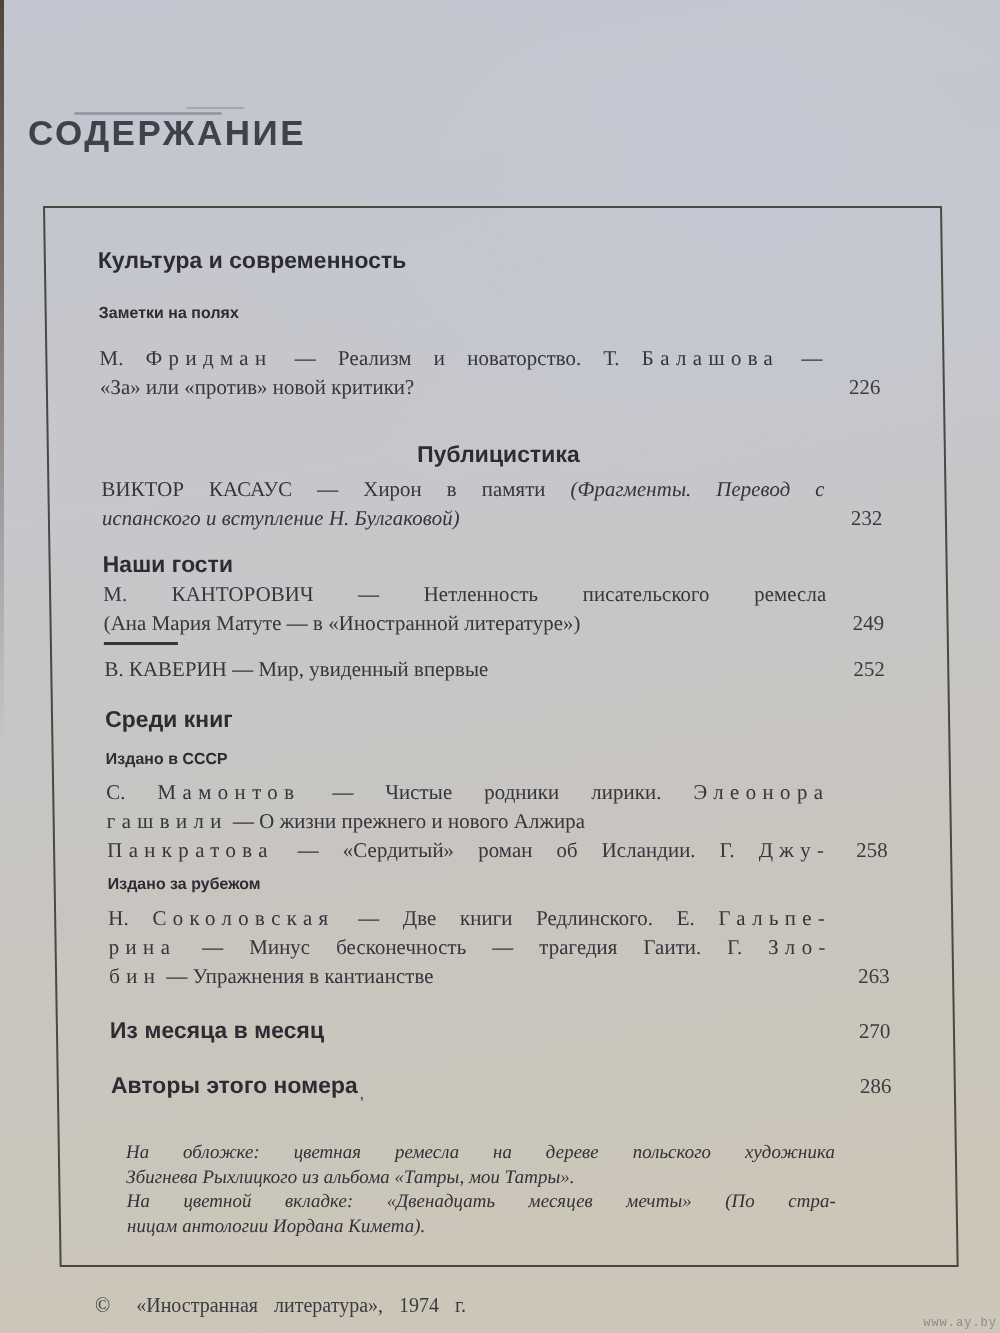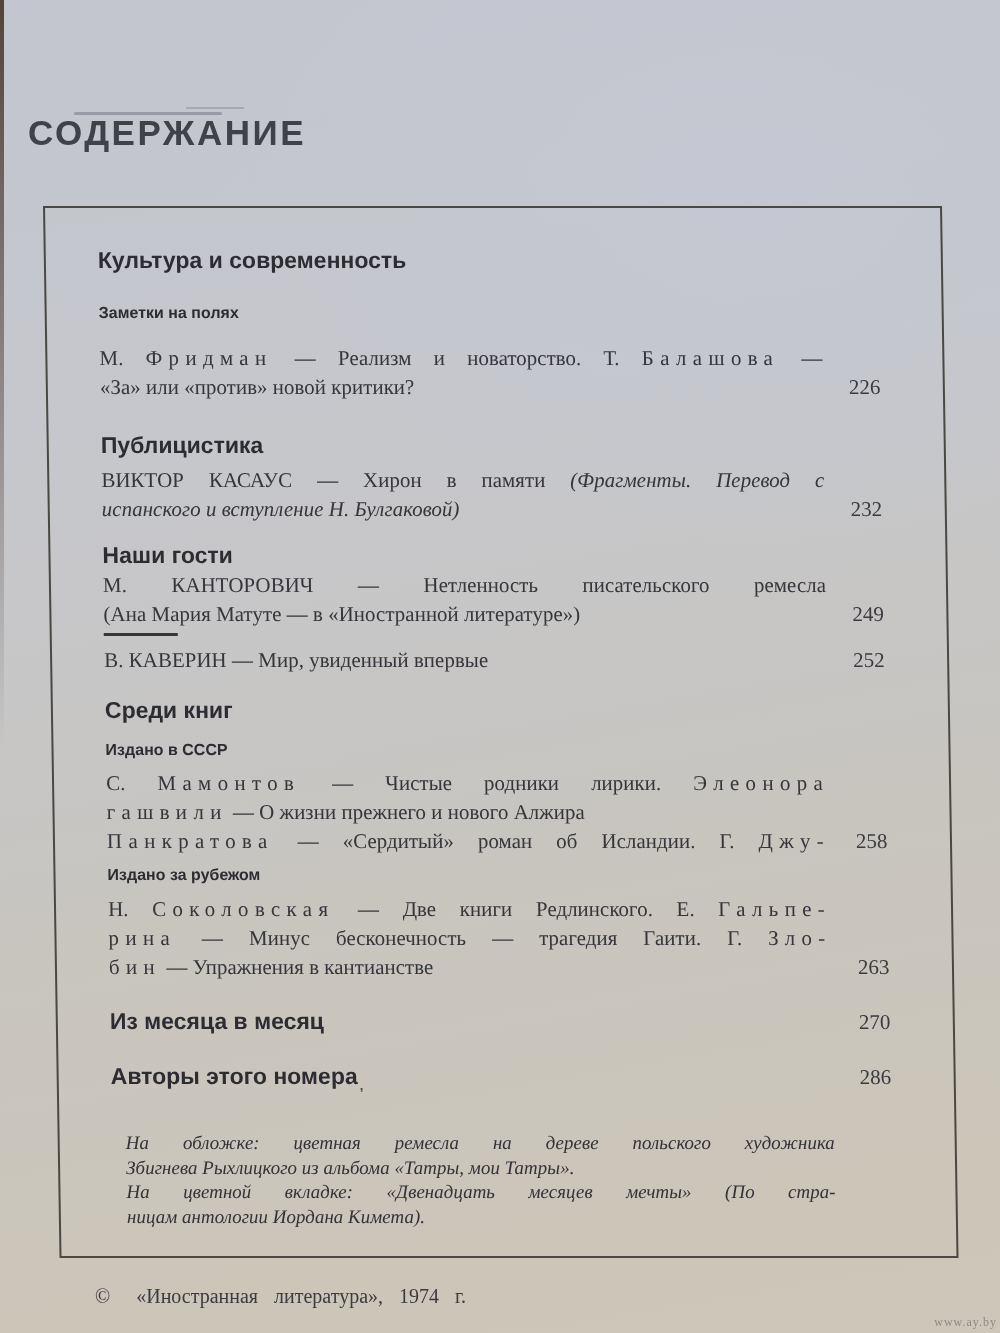--- a/index.html
+++ b/index.html
@@ -43,35 +43,35 @@
   .it{font-style:italic;}
   .epage{margin-left:auto;align-self:flex-end;color:#3a3a40;
          font-size:21px;line-height:29px;min-width:46px;text-align:left;}
 
   .hrow{display:flex;align-items:baseline;}
   .hrow .epage{align-self:baseline;}
   .stray{font-size:13px;color:#4a4a50;vertical-align:-6px;margin-left:2px;}
 
   .rule{width:74px;height:3px;background:#35353a;margin:4px 0 0;}
 
-  .m-zam{margin-top:26px;} .m-e1{margin-top:19px;} .m-pub{margin-top:29px;}
+  .m-zam{margin-top:26px;} .m-e1{margin-top:19px;} .m-pub{margin-top:38px;text-align:center;}
   .m-e2{margin-top:6px;}   .m-nashi{margin-top:17px;} .m-e3{margin-top:1px;}
   .m-e4{margin-top:10px;}  .m-sredi{margin-top:21px;} .m-sssr{margin-top:13px;}
   .m-e5{margin-top:7px;}   .m-rub{margin-top:7px;}    .m-e6{margin-top:8px;}
   .m-s5{margin-top:25px;}  .m-s6{margin-top:25px;}    .m-note{margin-top:31px;}
 
   .note{padding-left:14px;font-style:italic;font-size:19px;line-height:24.5px;color:#323237;}
   .note .line{width:709px;}
 
   .copyright{display:flex;margin:25px 0 0 95px;color:#3a3a40;font-size:20px;line-height:26px;}
   .copyright .csym{margin-right:26px;}
   .copyright .ctext{word-spacing:11px;}
 
   .watermark{position:absolute;right:3px;bottom:3px;
-    font-family:Liberation Serif, serif;font-size:12px;letter-spacing:1px;
+    font-family:Liberation Mono, monospace;font-size:12px;letter-spacing:1px;
     color:#8b8b86;margin-top:8px;}
 </style>
 </head>
 <body>
 
 <div class="edge-shadow"></div>
 <div class="pencil-dash"></div>
 <div class="pencil-dash small"></div>
 
 <h1 class="page-title">СОДЕРЖАНИЕ</h1>

